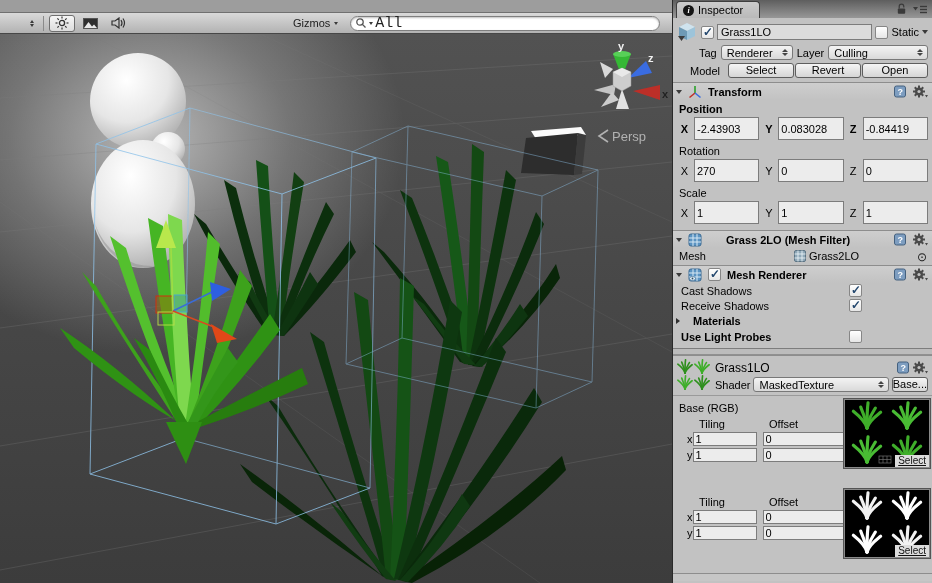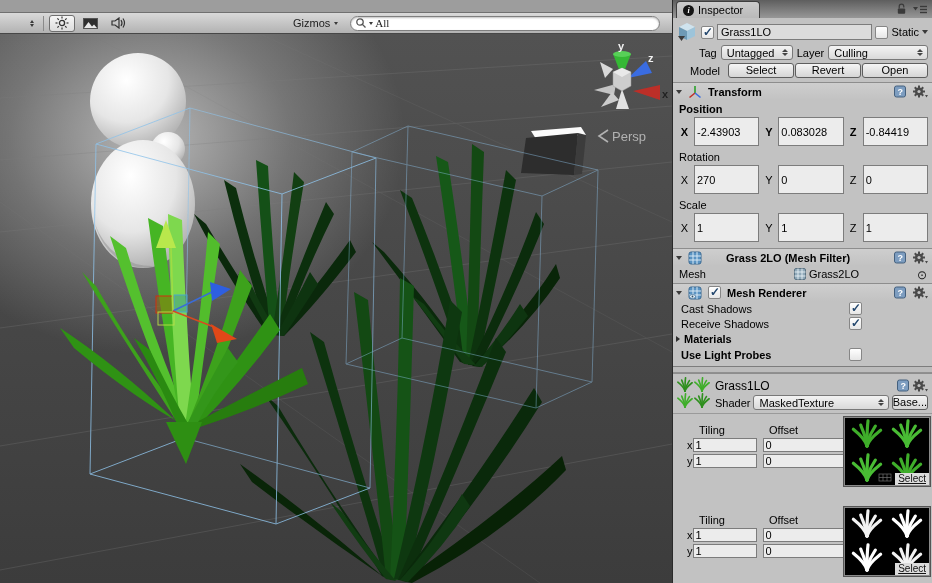--- a/index.html
+++ b/index.html
@@ -17,22 +17,22 @@
   .stack-arrows{display:flex;flex-direction:column;gap:1px;align-items:center}
   .tb-sep{width:1px;height:15px;background:#8a8a8a;margin:0 3px}
   .tb-btn{height:17px;min-width:26px;display:flex;align-items:center;justify-content:center;
     padding:0 4px;border-radius:3px;border:1px solid transparent}
   .tb-btn.active{background:linear-gradient(#f6f6f6,#dcdcdc);border-color:#6f6f6f}
   .tb-spacer{width:152px}
   .gizmos-btn{display:flex;align-items:center;gap:4px;padding:0 6px;height:22px;color:#1c1c1c}
   .search-pill{flex:1;height:15px;margin:0 6px 0 4px;background:#fff;border:1px solid #7e7e7e;
     border-radius:8px;display:flex;align-items:center;padding:0 6px 0 4px;gap:2px;
     box-shadow:inset 0 1px 2px rgba(0,0,0,.25)}
-  .search-pill input{flex:1;border:none;outline:none;background:transparent;font-size:11px;color:#222;
-    font-family:Liberation Serif, serif}
+  .search-pill input{flex:1;border:none;outline:none;background:transparent;font-size:15px;color:#222;
+    font-family:Liberation Mono, monospace}
   .tri{width:0;height:0;display:inline-block}
   .tri.down{border-left:3.5px solid transparent;border-right:3.5px solid transparent;border-top:4.5px solid #3a3a3a}
   .tri.down.sm{border-left:2.5px solid transparent;border-right:2.5px solid transparent;border-top:3.5px solid #3a3a3a}
   .tri.up.sm{border-left:2.5px solid transparent;border-right:2.5px solid transparent;border-bottom:3.5px solid #3a3a3a}
   .tri.right{border-top:3.5px solid transparent;border-bottom:3.5px solid transparent;border-left:4.5px solid #2e2e2e}
   .scene-canvas{position:absolute;left:0;top:34px;width:672px;height:549px}
 
   
   .inspector{position:absolute;left:672px;top:0;width:260px;height:583px;background:#c2c2c2;
     border-left:1px solid #2a2a2a;overflow:hidden}
@@ -71,28 +71,28 @@
   .comp-header{display:flex;align-items:center;height:18px;border-top:1px solid #8d8d8d;
     background:linear-gradient(#cecece,#c2c2c2);padding:0 4px 0 3px;gap:6px;font-weight:bold}
   .comp-header .title{white-space:nowrap}
   .comp-header .spacer{flex:1}
   .mf-title{padding-left:18px}
   .body{padding:0 2px 4px 2px}
   .prop-label{padding:3px 0 1px 4px}
   .bold{font-weight:bold}
   .vec-row{display:flex;align-items:center;gap:2px;padding:1px 2px 2px 2px}
   .axis{width:15px;text-align:center;flex:0 0 auto}
-  .vec{flex:1;min-width:0;height:29px;border:1px solid #7c7c7c;background:#ececec;font-size:11px;
+  .vec{flex:1;min-width:0;height:23px;border:1px solid #7c7c7c;background:#ececec;font-size:11px;
     padding:0 2px;font-family:"Liberation Sans",sans-serif}
   .mesh-row{display:flex;align-items:flex-end;padding:2px 5px 3px 6px;gap:3px}
   .mesh-label{width:112px}
   .picker{margin-left:auto;font-size:12px;color:#222;line-height:10px}
   .mr-row{display:flex;align-items:center;padding:1px 5px 1px 6px}
   .mr-label{width:168px}
-  .fold-row{display:flex;align-items:center;gap:4px;padding:2px 5px 1px 1px}
+  .fold-row{display:flex;align-items:center;gap:13px;padding:2px 5px 1px 1px}
   .section-gap{height:7px;border-top:1px solid #7d7d7d;border-bottom:1px solid #909090;background:#bcbcbc}
 
   .mat-header{display:flex;border-top:1px solid #8d8d8d;padding:3px 4px 2px 3px;gap:5px}
   .mat-content{flex:1;min-width:0}
   .mat-line1{display:flex;align-items:center;gap:4px;height:17px}
   .mat-title{font-size:12px;flex:1}
   .mat-line2{display:flex;align-items:center;height:17px}
   .hg{display:flex;align-items:center;gap:3px}
 
   .tex-section{position:relative;padding:6px 0 0 6px;height:82px}
@@ -370,21 +370,21 @@
       </svg>
       <span class="cb checked"></span>
       <input class="name-field" value="Grass1LO" style="">
       <span class="cb"></span>
       <span>Static</span>
       <span class="tri down"></span>
     </div>
     <div class="row r2">
       <span>Tag</span>
       <div class="popup tag">
-        <span>Untagged</span>
+        <span>Renderer</span>
       </div>
       <span>Layer</span>
       <div class="popup layer">
         <span>Culling</span>
       </div>
     </div>
     <div class="row r3">
       <span class="lbl-model">Model</span>
       <button class="btn">Select</button>
       <button class="btn">Revert</button>
@@ -584,20 +584,21 @@
         <span>Shader</span>
         <div class="popup shader">
           <span>MaskedTexture</span>
         </div>
         <button class="btn edit">Base...</button>
       </div>
     </div>
   </div>
 
   <div class="tex-section" style="border-top:1px solid #9a9a9a">
+    <div>Base (RGB)</div>
     <div class="tex-table">
       <div class="tt-head">
         <span class="c0"></span>
         <span class="c1">Tiling</span>
         <span>Offset</span>
       </div>
       <div class="tt-row">
         <span class="ax">x</span>
         <input class="t1" value="1" style="">
         <input class="t2" value="0" style="">

